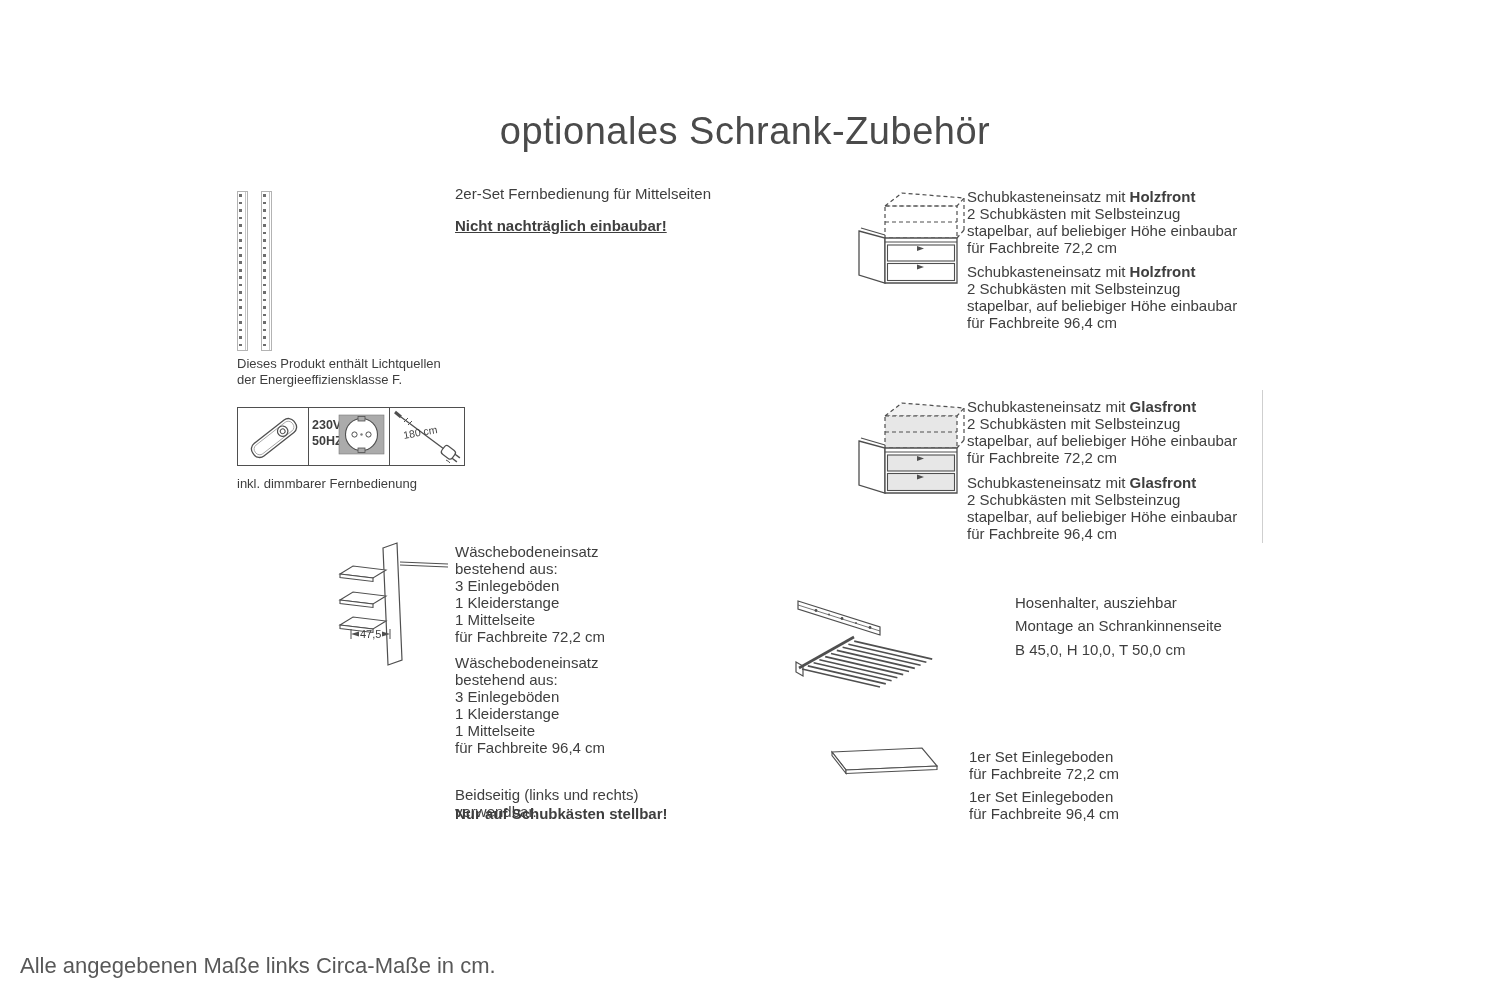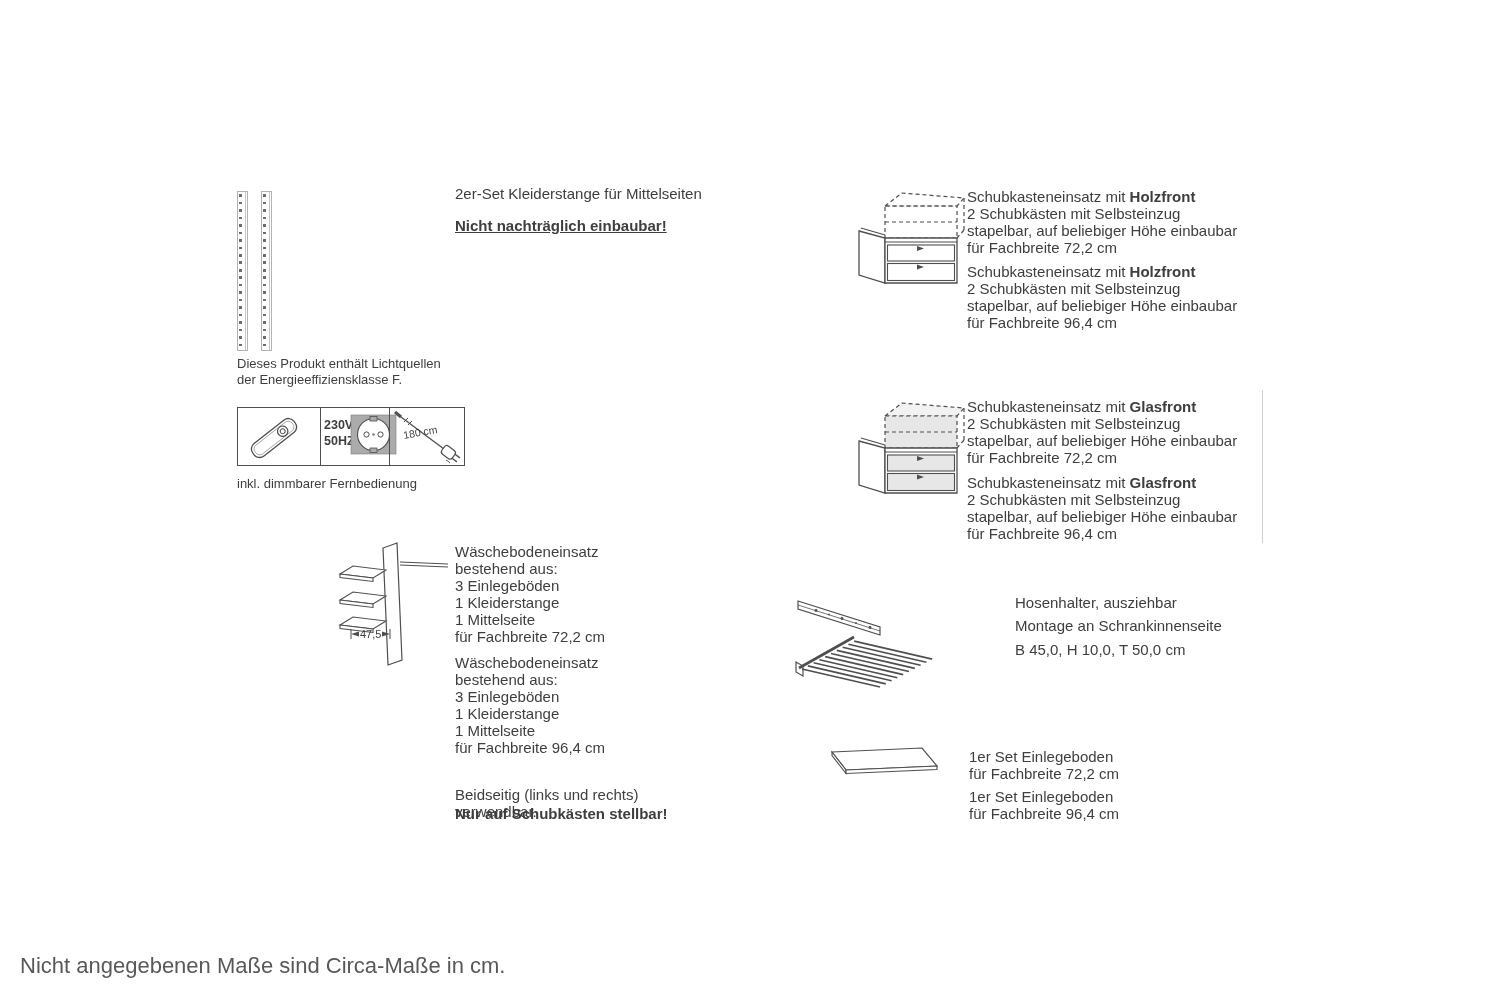--- a/index.html
+++ b/index.html
@@ -24,46 +24,47 @@
   .cell-sep{border-left:1px solid #4f4f4f;}
   .divider-v{position:absolute;width:1px;background:#cfcfcf;}
   svg{display:block;}
   svg text{font-family:"Liberation Sans",sans-serif;fill:#3e3e3e;}
 </style>
 </head>
 <body>
 
 <div id="page">
 
+  <div class="abs page-title" style="left:0;top:110px;">optionales Schrank-Zubehör</div>
 
   <div class="abs" style="left:0;top:0;">
     <div class="led-strip" style="left:237px;top:191px;"></div>
     <div class="led-strip" style="left:261px;top:191px;"></div>
   </div>
 
-  <div class="abs body-text" style="left:455px;top:185px;">2er-Set Kleiderstange für Mittelseiten</div>
+  <div class="abs body-text" style="left:455px;top:185px;">2er-Set Fernbedienung für Mittelseiten</div>
   <div class="abs body-text bold" style="left:455px;top:217px;text-decoration:underline;">Nicht nachträglich einbaubar!</div>
 
   <div class="abs small-text lines" style="left:237px;top:356px;">Dieses Produkt enthält Lichtquellen
 der Energieeffiziensklasse F.</div>
 
   <div class="power-box">
 
     <div class="power-cell" style="left:0;width:74px;">
       <svg width="74" height="55" viewBox="0 0 74 55">
         <g transform="rotate(-38 36 30)">
           <rect x="10" y="22" width="52" height="16" rx="7" fill="#fff" stroke="#4f4f4f" stroke-width="1.3"></rect>
           <rect x="12.5" y="24.5" width="47" height="11" rx="5" fill="none" stroke="#9a9a9a" stroke-width="0.8"></rect>
           <circle cx="47" cy="30" r="5.2" fill="none" stroke="#4f4f4f" stroke-width="1.2"></circle>
           <circle cx="47" cy="30" r="2.4" fill="none" stroke="#4f4f4f" stroke-width="1"></circle>
         </g>
       </svg>
     </div>
 
-    <div class="power-cell cell-sep" style="left:82px;width:77px;">
+    <div class="power-cell cell-sep" style="left:70px;width:77px;">
       <svg width="77" height="55" viewBox="0 0 77 55">
         <text x="3" y="21" font-size="12.5" font-weight="bold">230V</text>
         <text x="3" y="37" font-size="12.5" font-weight="bold">50HZ</text>
         <rect x="30" y="7" width="45" height="39" fill="#ababab" stroke="#7a7a7a" stroke-width="0.6"></rect>
         <circle cx="52.5" cy="26.5" r="16" fill="#ffffff" stroke="#4f4f4f" stroke-width="1.1"></circle>
         <rect x="49" y="8.5" width="7" height="4.5" fill="#ababab" stroke="#4f4f4f" stroke-width="0.8"></rect>
         <rect x="49" y="40" width="7" height="4.5" fill="#ababab" stroke="#4f4f4f" stroke-width="0.8"></rect>
         <circle cx="45.5" cy="26.5" r="2.6" fill="#fff" stroke="#4f4f4f" stroke-width="1"></circle>
         <circle cx="59.5" cy="26.5" r="2.6" fill="#fff" stroke="#4f4f4f" stroke-width="1"></circle>
         <circle cx="52.5" cy="26.5" r="1.2" fill="#7a7a7a"></circle>
@@ -231,15 +232,15 @@
 
   <div class="abs body-text" style="left:969px;top:748px;">
     <div>1er Set Einlegeboden</div>
     <div>für Fachbreite 72,2 cm</div>
   </div>
   <div class="abs body-text" style="left:969px;top:788px;">
     <div>1er Set Einlegeboden</div>
     <div>für Fachbreite 96,4 cm</div>
   </div>
 
-  <div class="abs footer-text" style="left:20px;top:953px;">Nicht angegebenen Maße sind Circa-Maße in cm.</div>
+  <div class="abs footer-text" style="left:20px;top:953px;">Alle angegebenen Maße links Circa-Maße in cm.</div>
 
 </div>
 
 </body></html>

